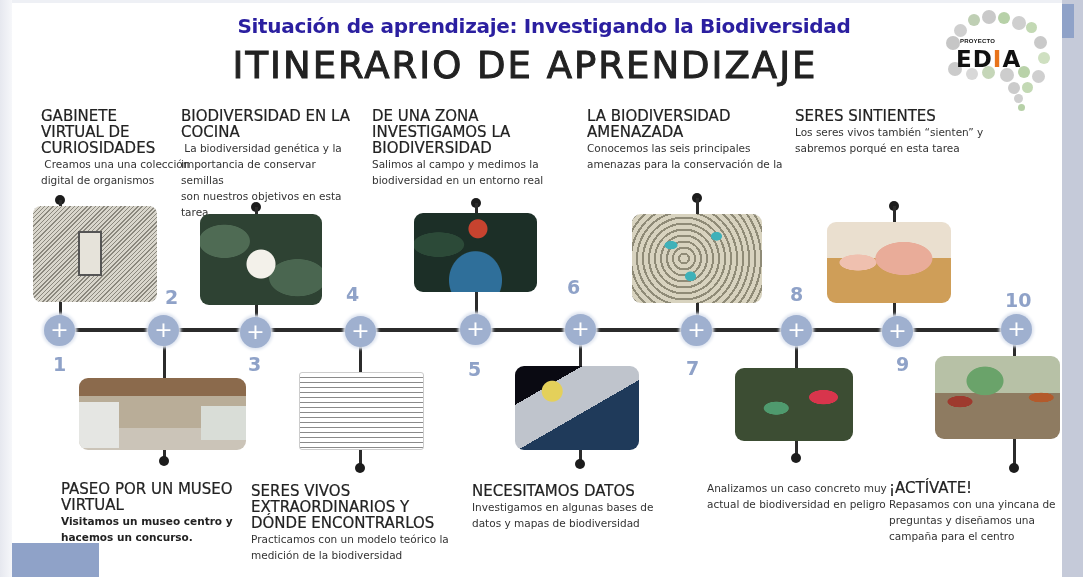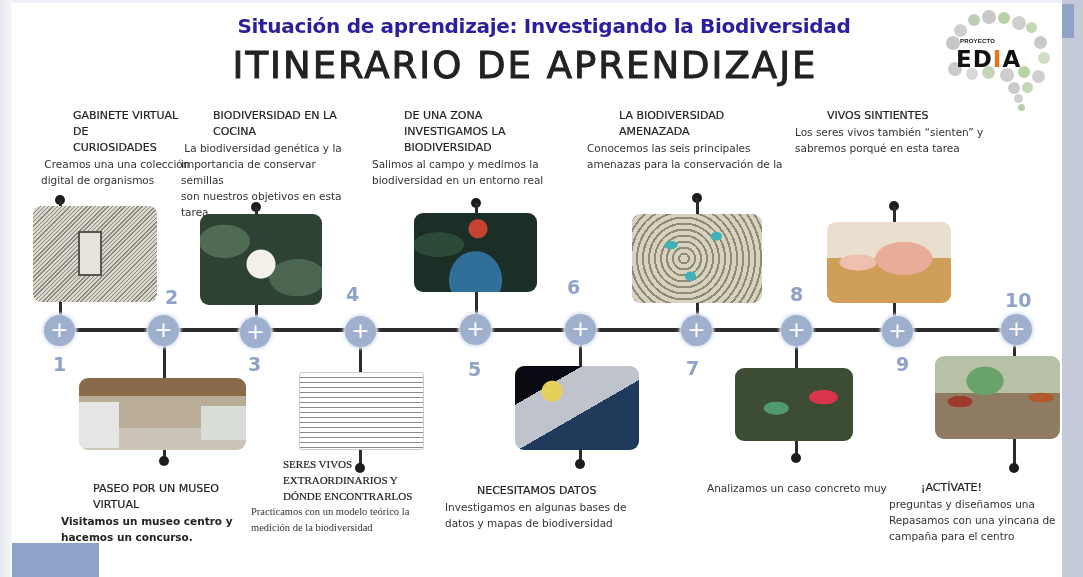--- a/index.html
+++ b/index.html
@@ -14,21 +14,21 @@
   .subtitle { position: absolute; left: 0; width: 1060px; top: 14px; text-align: center; color: #2b1fa0; font-size: 20px; font-weight: bold; font-family: "DejaVu Sans", sans-serif; letter-spacing: -0.3px; padding-left: 28px; }
   .title { position: absolute; left: 0; width: 1050px; top: 44px; text-align: center; color: #222; font-size: 37px; font-family: "DejaVu Sans", sans-serif; letter-spacing: 2px; font-weight: normal; -webkit-text-stroke: 1px #222; }
 
   .logo { position: absolute; left: 938px; top: 8px; width: 120px; height: 110px; }
   .logo .dot { position: absolute; border-radius: 50%; }
   .logo-text { position: absolute; left: 18px; top: 38px; font-family: "DejaVu Sans", sans-serif; font-weight: bold; font-size: 23px; color: #111; letter-spacing: 1px; }
   .logo-text .i { color: #e8731a; }
   .logo-small { position: absolute; left: 22px; top: 30px; font-size: 6px; color: #111; font-weight: bold; letter-spacing: 0.2px; }
 
   .desc { position: absolute; font-family: "DejaVu Sans", sans-serif; font-size: 10.5px; line-height: 16px; color: #555; }
-  .desc .h { color: #222; font-weight: normal; font-size: 11px; margin-left: 32px; -webkit-text-stroke: 0.2px #222; }
+  .desc .h { color: #222; font-weight: normal; font-size: 15px; -webkit-text-stroke: 0.2px #222; }
   .desc .b { color: #333; }
   .desc.bold-body .b { color: #222; font-weight: bold; }
 
   .timeline-line { position: absolute; left: 58px; top: 328px; width: 960px; height: 4px; background: #2b2b2b; }
   .node { position: absolute; width: 31px; height: 31px; border-radius: 50%; background: #9fb0cf; box-shadow: 0 0 3px 2px #dfe5f0; color: #fff; font-size: 22px; line-height: 30px; text-align: center; font-family: "DejaVu Sans", sans-serif; }
   .num { position: absolute; color: #8fa2c8; font-size: 19px; font-weight: bold; font-family: "DejaVu Sans", sans-serif; }
   .stem { position: absolute; width: 3px; background: #2b2b2b; }
   .pin { position: absolute; width: 10px; height: 10px; border-radius: 50%; background: #1c1c1c; }
   .photo { position: absolute; border-radius: 9px; overflow: hidden; }
 </style>
@@ -87,48 +87,49 @@
     <div class="h">INVESTIGAMOS LA BIODIVERSIDAD</div>
   <div class="b">Salimos al campo y medimos la</div>
     <div class="b">biodiversidad en un entorno real</div>
 </div>
 <div class="desc" style="left:587px;top:108px;width:200px;">
   <div class="h">LA BIODIVERSIDAD AMENAZADA</div>
   <div class="b">Conocemos las seis principales</div>
     <div class="b">amenazas para la conservación de la</div>
 </div>
 <div class="desc" style="left:795px;top:108px;width:200px;">
-  <div class="h">VIVOS SINTIENTES</div>
+  <div class="h">SERES SINTIENTES</div>
   <div class="b">Los seres vivos también “sienten” y</div>
     <div class="b">sabremos porqué en esta tarea</div>
 </div>
 
 <div class="desc bold-body" style="left:61px;top:481px;width:190px;">
   <div class="h">PASEO POR UN MUSEO VIRTUAL</div>
   <div class="b">Visitamos un museo centro y</div>
     <div class="b">hacemos un concurso.</div>
 </div>
-<div class="desc" style="left:251px;top:456px;width:200px;font-family:Liberation Serif, serif;">
+<div class="desc" style="left:251px;top:483px;width:200px;">
   <div class="h">SERES VIVOS EXTRAORDINARIOS Y</div>
     <div class="h">DÓNDE ENCONTRARLOS</div>
   <div class="b">Practicamos con un modelo teórico la</div>
     <div class="b">medición de la biodiversidad</div>
 </div>
-<div class="desc" style="left:445px;top:483px;width:200px;">
+<div class="desc" style="left:472px;top:483px;width:200px;">
   <div class="h">NECESITAMOS DATOS</div>
   <div class="b">Investigamos en algunas bases de</div>
     <div class="b">datos y mapas de biodiversidad</div>
 </div>
 <div class="desc" style="left:707px;top:480px;width:180px;">
   <div class="b">Analizamos un caso concreto muy</div>
+    <div class="b">actual de biodiversidad en peligro</div>
 </div>
 <div class="desc" style="left:889px;top:480px;width:170px;">
   <div class="h">¡ACTÍVATE!</div>
-  <div class="b">preguntas y diseñamos una</div>
-    <div class="b">Repasamos con una yincana de</div>
+  <div class="b">Repasamos con una yincana de</div>
+    <div class="b">preguntas y diseñamos una</div>
     <div class="b">campaña para el centro</div>
 </div>
 
 <div class="timeline-line"></div>
 
 <div class="pin" style="left:55px;top:195px;"></div>
 <div class="stem" style="left:59px;top:200px;height:130px;"></div>
 <div class="pin" style="left:251px;top:202px;"></div>
 <div class="stem" style="left:255px;top:207px;height:123px;"></div>
 <div class="pin" style="left:471px;top:198px;"></div>

